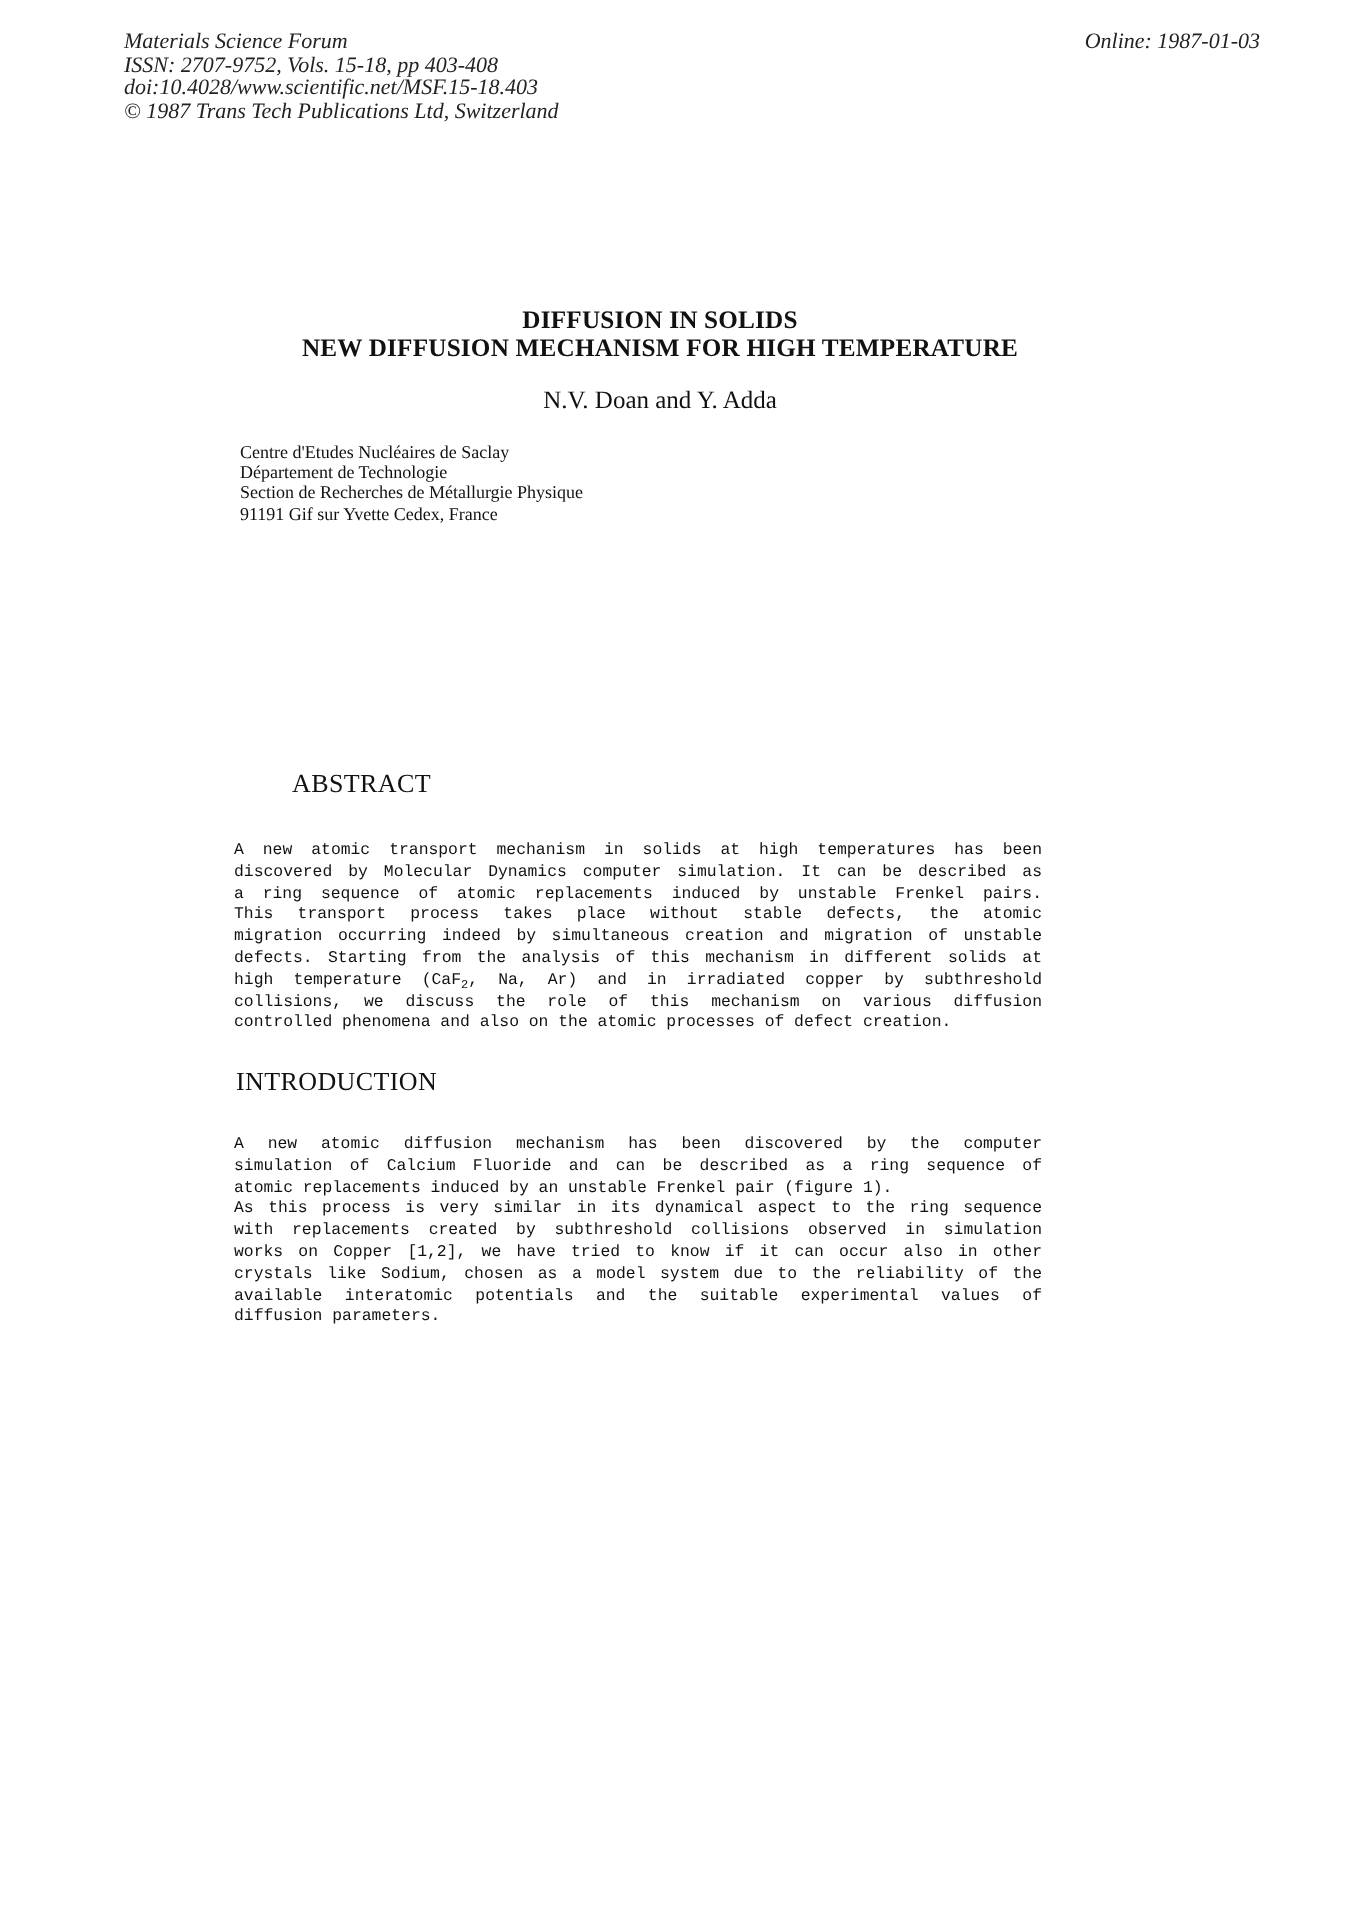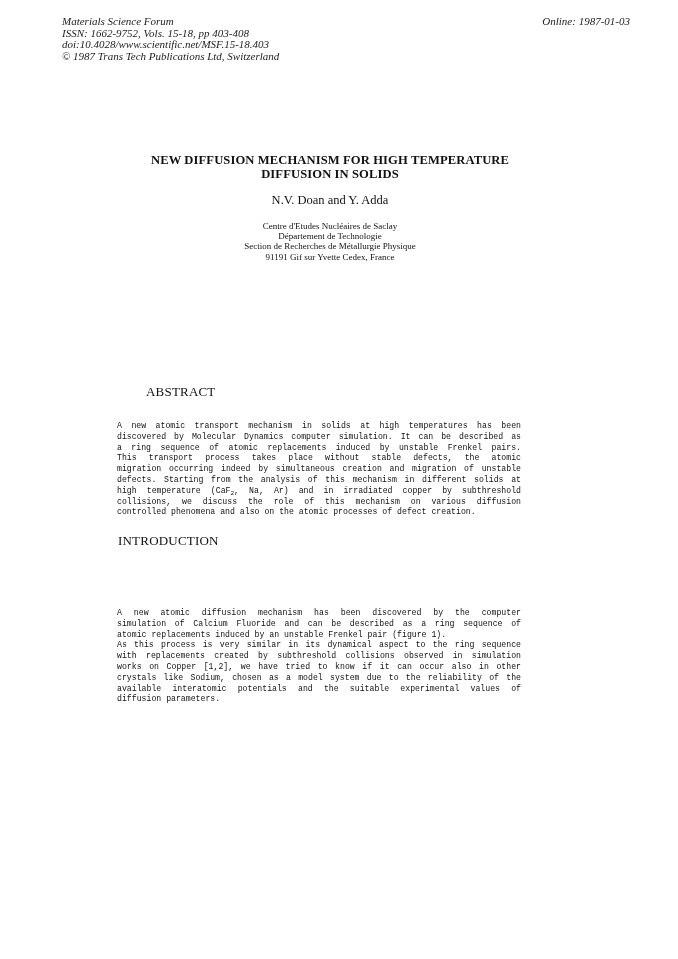--- a/index.html
+++ b/index.html
@@ -2,45 +2,45 @@
 <html><head>
 <meta charset="utf-8">
 <style>
   html, body { margin:0; padding:0; background:#ffffff; }
   body { width:678px; height:959px; position:relative; overflow:hidden; color:#111; }
   .hdr { position:absolute; font-family:"Liberation Serif", serif; font-style:italic; font-size:11px; line-height:11.5px; color:#222; }
   .hdr-left { left:62px; top:16px; }
   .hdr-right { right:48px; top:16px; }
   .title { position:absolute; left:120px; width:420px; top:153px; text-align:center; font-family:"Liberation Serif", serif; font-weight:bold; font-size:12.6px; line-height:14px; letter-spacing:0.1px; }
   .authors { position:absolute; left:120px; width:420px; top:193px; text-align:center; font-family:"Liberation Serif", serif; font-size:12.5px; }
-  .affil { position:absolute; left:120px; width:420px; top:221px; text-align:center; font-family:"Liberation Serif", serif; font-size:9px; line-height:10.2px; }
+  .affil { position:absolute; left:120px; width:420px; top:221px; font-family:"Liberation Serif", serif; font-size:9px; line-height:10.2px; }
   .section { position:absolute; left:118px; font-family:"Liberation Serif", serif; font-size:13px; letter-spacing:0.2px; }
   .sec-abstract { top:384px;margin-left:28px; }
   .sec-intro { top:533px; }
   .body { position:absolute; left:117px; width:404px; font-family:"Liberation Mono", monospace; font-size:8.2px; line-height:10.8px; }
   .body .ln { display:block; white-space:pre; text-align:justify; text-align-last:justify; }
   .body .ln.last { text-align-last:left; }
   .abs { top:421px; }
-  .intro { top:568px;margin-top:40px; }
+  .intro { top:568px; }
   sub { font-size:6px; vertical-align:-2px; line-height:0; }
 </style>
 </head>
 <body>
 
 <div class="hdr hdr-left">
   <div>Materials Science Forum</div>
-  <div>ISSN: 1662-9752, Vols. 15-18, pp 403-408</div>
+  <div>ISSN: 2707-9752, Vols. 15-18, pp 403-408</div>
   <div>doi:10.4028/www.scientific.net/MSF.15-18.403</div>
   <div>© 1987 Trans Tech Publications Ltd, Switzerland</div>
 </div>
 <div class="hdr hdr-right">Online: 1987-01-03</div>
 
 <div class="title">
+  <div>DIFFUSION IN SOLIDS</div>
   <div>NEW DIFFUSION MECHANISM FOR HIGH TEMPERATURE</div>
-  <div>DIFFUSION IN SOLIDS</div>
 </div>
 
 <div class="authors">N.V. Doan and Y. Adda</div>
 
 <div class="affil">
   <div>Centre d'Etudes Nucléaires de Saclay</div>
   <div>Département de Technologie</div>
   <div>Section de Recherches de Métallurgie Physique</div>
   <div>91191 Gif sur Yvette Cedex, France</div>
 </div>

